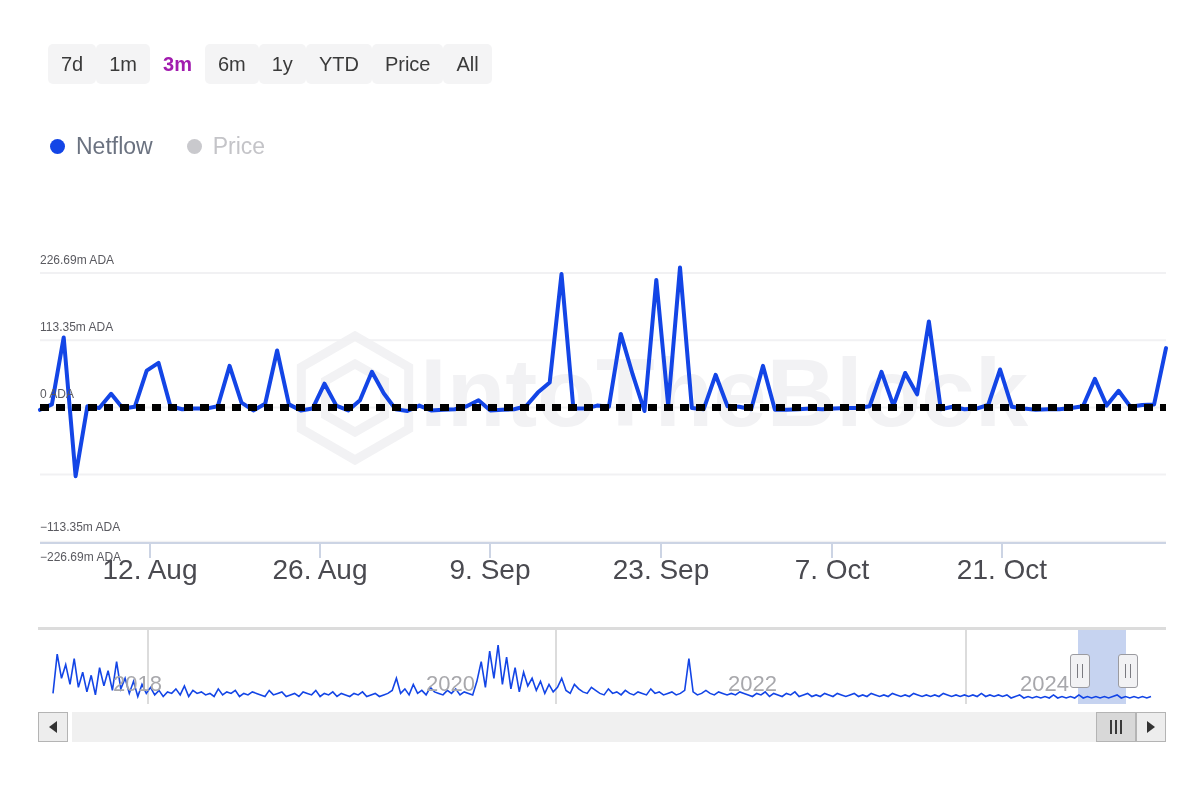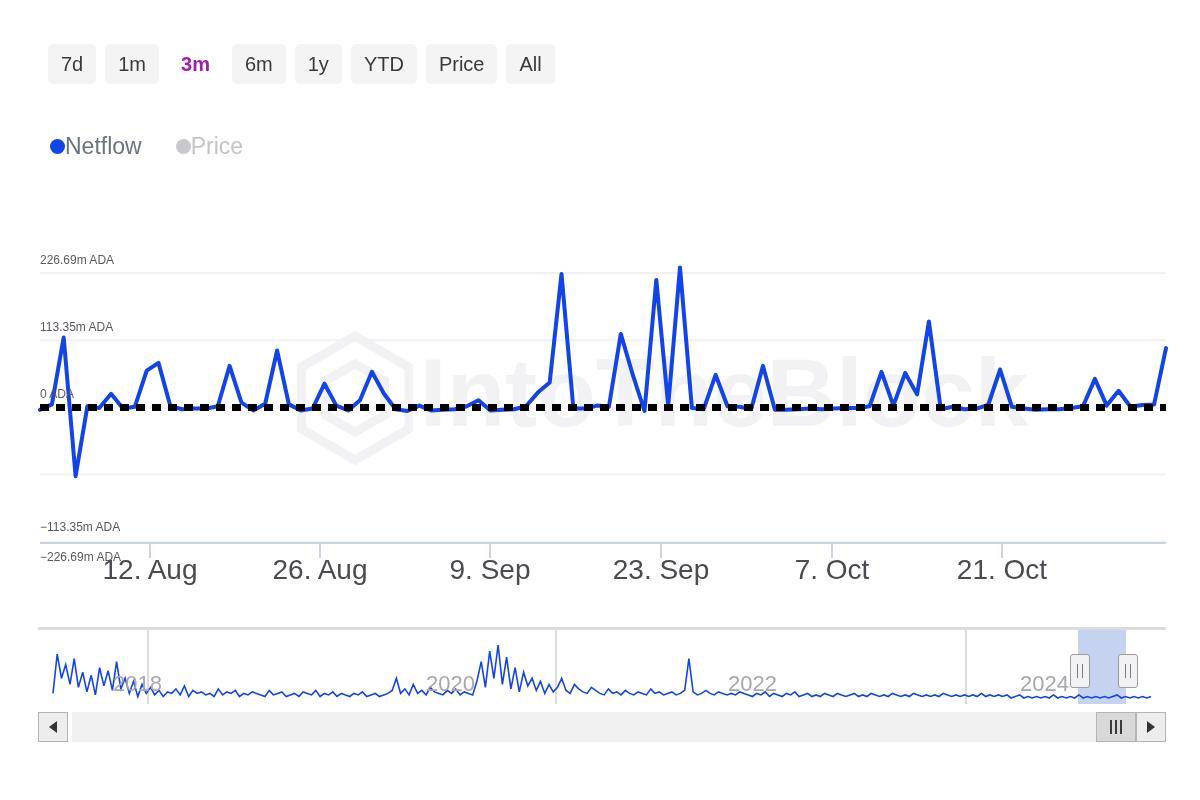--- a/index.html
+++ b/index.html
@@ -15,21 +15,21 @@
     overflow: hidden;
     position: relative;
   }
 
   
   #range-selector {
     position: absolute;
     left: 48px;
     top: 44px;
     display: flex;
-    gap: 9px;
+    gap: 0;
     align-items: center;
   }
   .range-btn {
     background: #f4f4f5;
     border: none;
     border-radius: 5px;
     padding: 8px 13px;
     font-family: "Liberation Sans", sans-serif;
     font-size: 20px;
     line-height: 24px;
@@ -48,20 +48,21 @@
     position: absolute;
     left: 50px;
     top: 132px;
     display: flex;
     align-items: center;
     gap: 34px;
   }
   .legend-item {
     display: flex;
     align-items: center;
+    gap: 11px;
     cursor: pointer;
   }
   .legend-dot {
     width: 15px;
     height: 15px;
     border-radius: 50%;
     display: block;
   }
   .legend-label {
     font-size: 23px;

